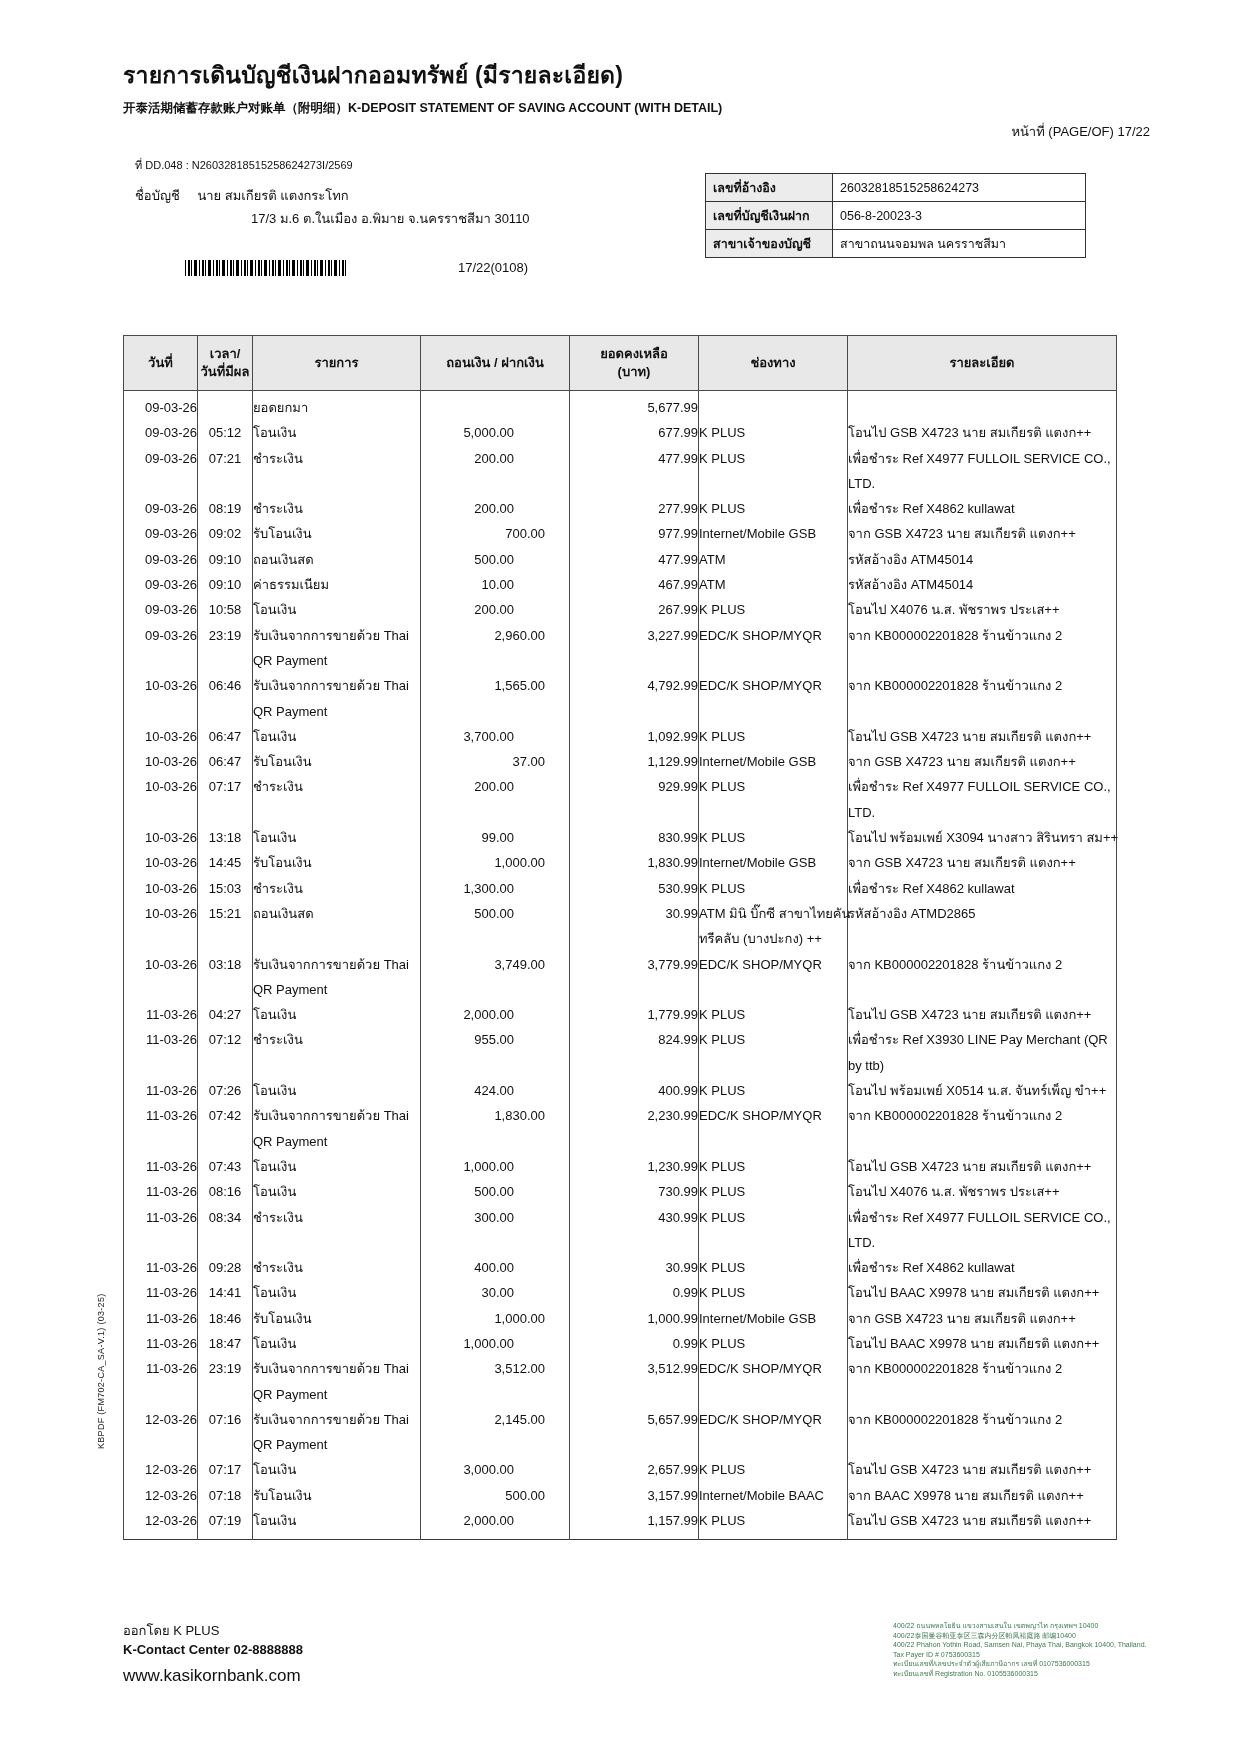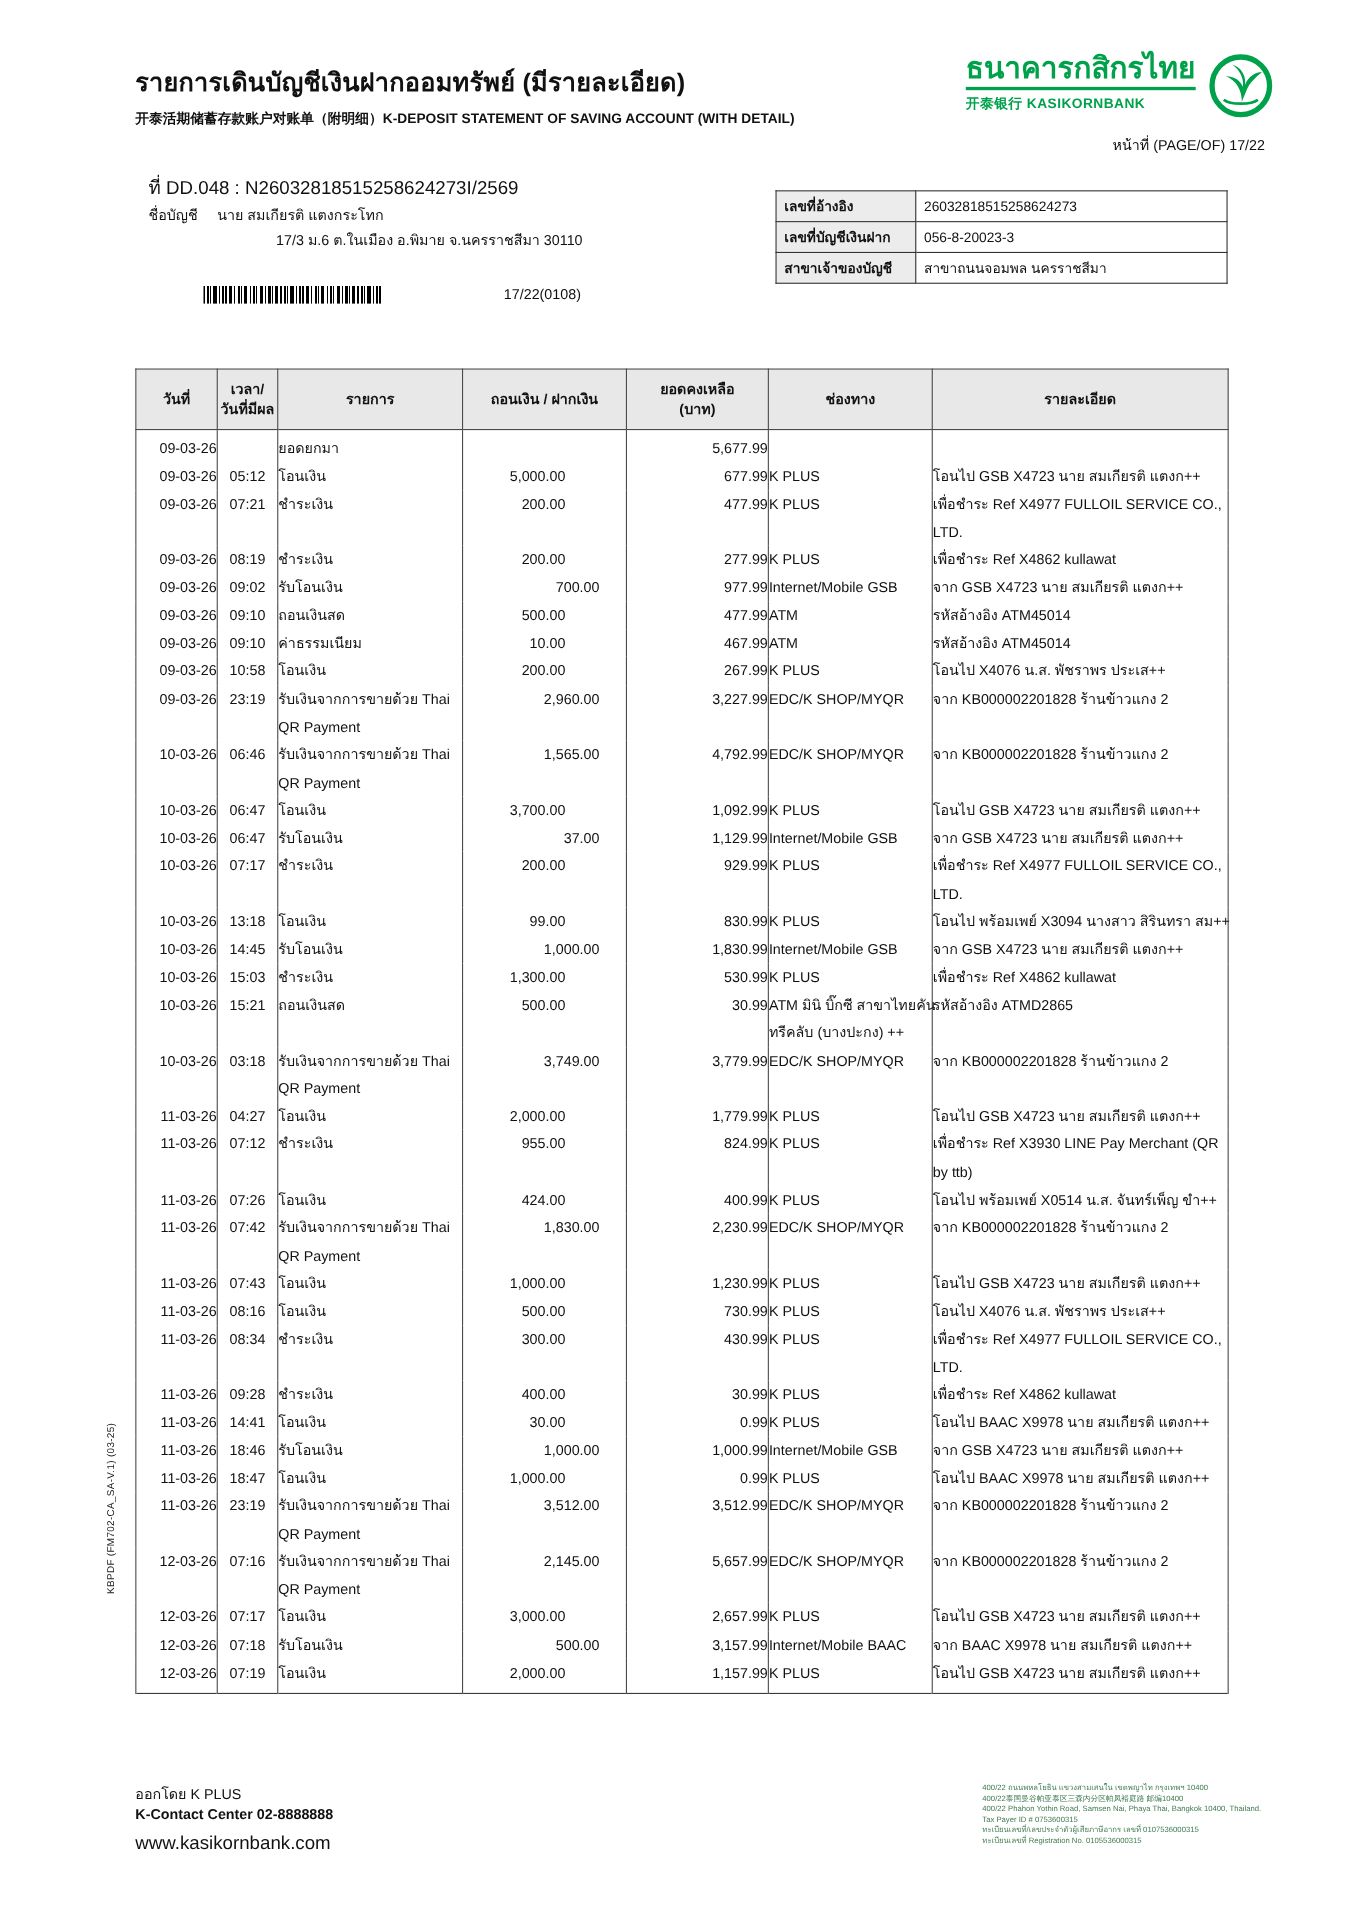--- a/index.html
+++ b/index.html
@@ -13,27 +13,27 @@
   .subtitle{font-size:12.5px;font-weight:bold;margin-top:7px;}
 
   .logo-block{position:absolute;left:878px;top:20px;display:flex;align-items:flex-start;gap:10px;}
   .logo-th{font-size:27px;font-weight:bold;color:var(--brand);line-height:30px;white-space:nowrap;}
   .logo-rule{height:3px;background:var(--brand);margin:2px 0 4px;}
   .logo-sub{font-size:12.5px;font-weight:bold;color:var(--brand);letter-spacing:.4px;white-space:nowrap;}
   .logo-mark{width:62px;height:62px;flex:0 0 auto;}
 
   .page-no{position:absolute;left:878px;top:94px;width:272px;text-align:right;font-size:13px;}
 
-  .doc-no{position:absolute;left:135px;top:129px;font-size:17px;}
+  .doc-no{position:absolute;left:135px;top:129px;font-size:11px;}
   .account-line{position:absolute;left:135px;top:158px;font-size:13px;}
   .acc-label{margin-right:14px;}
   .account-address{position:absolute;left:251px;top:181px;font-size:13px;}
 
   
-  .info-box{position:absolute;left:705px;top:146px;width:411px;border-collapse:collapse;}
+  .info-box{position:absolute;left:705px;top:146px;width:381px;border-collapse:collapse;}
   .info-box td{border:1px solid #333;font-size:12.5px;height:27px;padding:0 7px;line-height:14px;}
   .info-box td.lbl{background:#ececec;width:112px;font-weight:bold;}
 
   
   .barcode{position:absolute;left:185px;top:233px;width:162px;height:16px;
     background:repeating-linear-gradient(90deg,#000 0 1px,#fff 1px 3px,#000 3px 5px,#fff 5px 6px,#000 6px 7px,#fff 7px 9px,#000 9px 12px,#fff 12px 14px);}
   .barcode-caption{position:absolute;left:458px;top:233px;font-size:13px;}
 
   
   .stmt{position:absolute;left:123px;top:308px;width:993px;border-collapse:collapse;table-layout:fixed;border:1.5px solid #3a3a3a;}
@@ -65,32 +65,20 @@
 </head>
 <body>
 
 <div class="page">
 
   <div class="title-block">
     <h1>รายการเดินบัญชีเงินฝากออมทรัพย์ (มีรายละเอียด)</h1>
     <div class="subtitle">开泰活期储蓄存款账户对账单（附明细）K-DEPOSIT STATEMENT OF SAVING ACCOUNT (WITH DETAIL)</div>
   </div>
 
-  <div class="logo-block">
-    <div class="logo-text">
-      <div class="logo-th">ธนาคารกสิกรไทย</div>
-      <div class="logo-rule"></div>
-      <div class="logo-sub">开泰银行 KASIKORNBANK</div>
-    </div>
-    <svg class="logo-mark" viewBox="0 0 64 64" aria-hidden="true">
-      <circle cx="32" cy="32" r="27" fill="none" stroke="#00A14B" stroke-width="5"></circle>
-      <path d="M33 47 C33 36 28 27 18 23 C27 23 32 28 34 33 C35 25 31 17 24 12 C33 15 37 23 36 31 C39 23 46 19 52 19 C46 24 40 29 37 37 C36 40 34 44 33 47 Z" fill="#00A14B"></path>
-      <path d="M16 45 C22 50 42 50 48 45" fill="none" stroke="#00A14B" stroke-width="2.5"></path>
-    </svg>
-  </div>
 
   <div class="page-no">
     <span>หน้าที่ (PAGE/OF)</span>
     <span>17/22</span>
   </div>
 
   <div class="doc-no">ที่ DD.048 : N26032818515258624273I/2569</div>
 
   <div class="account-line">
     <span class="acc-label">ชื่อบัญชี</span>

